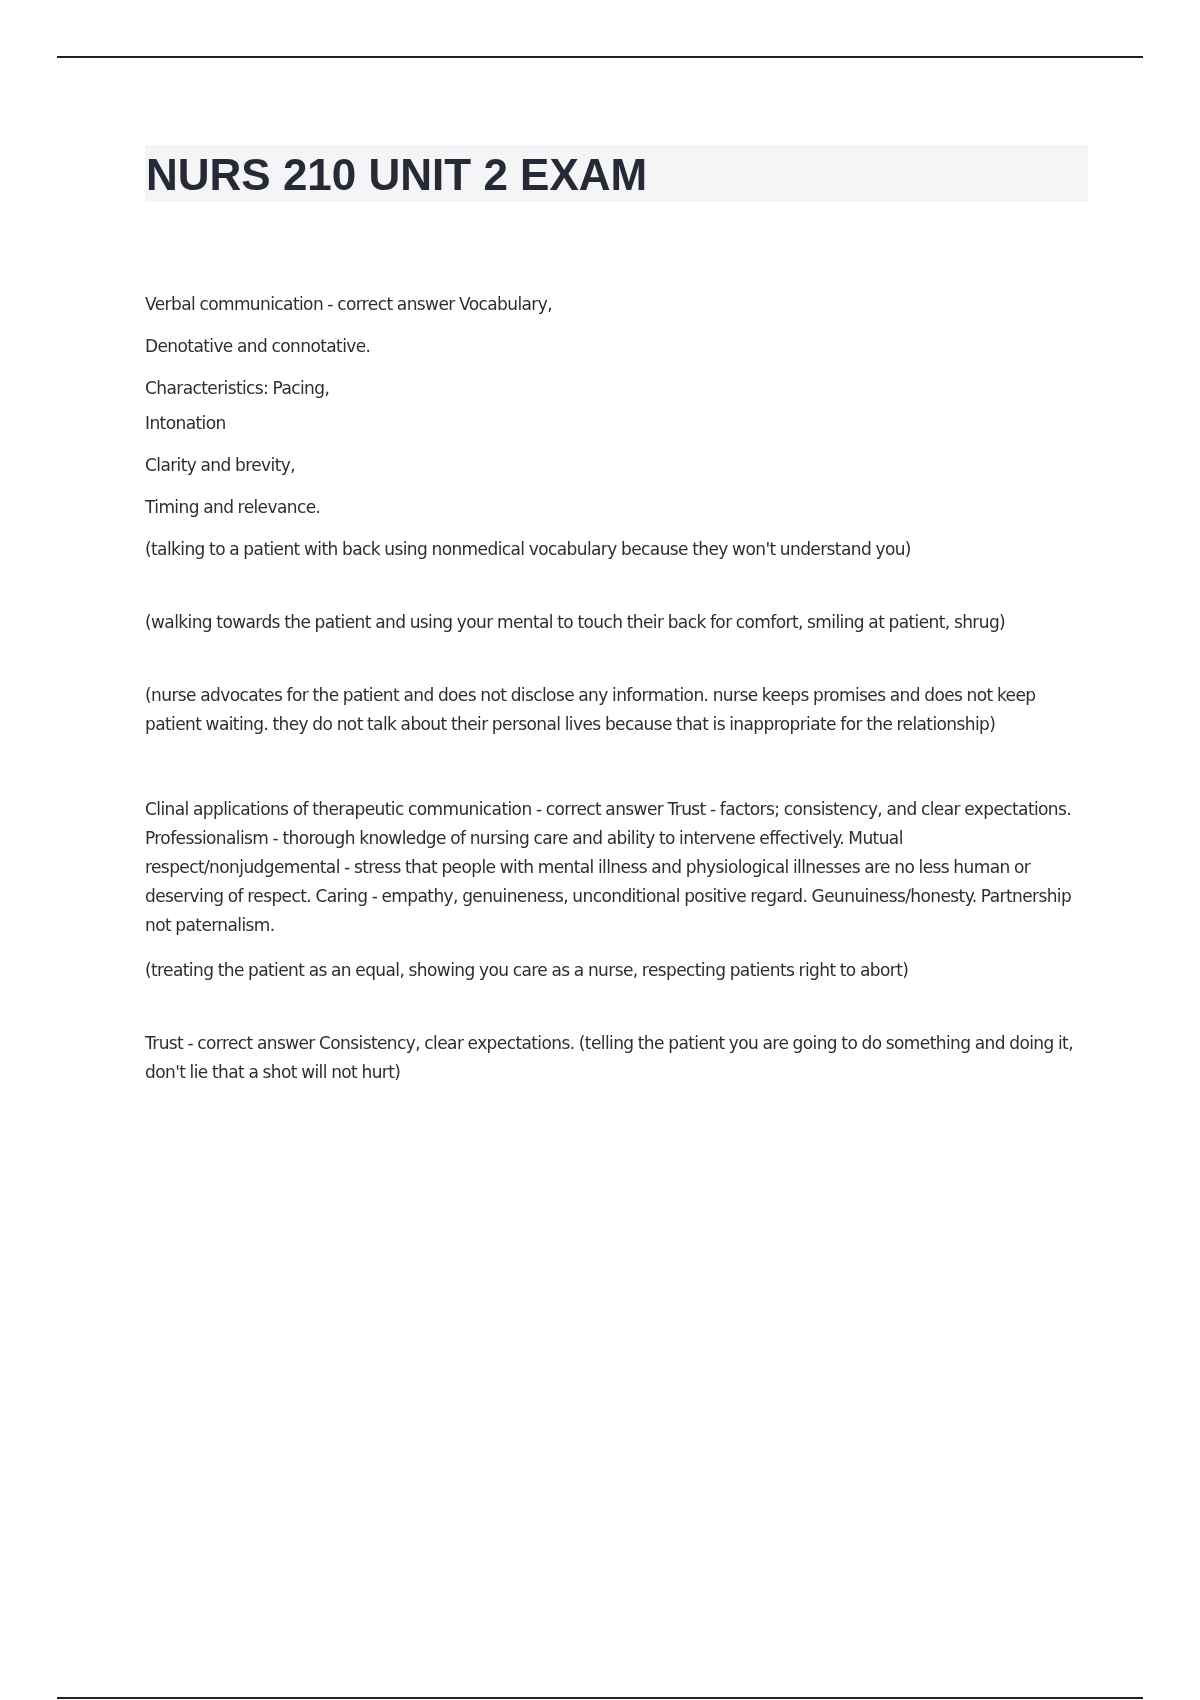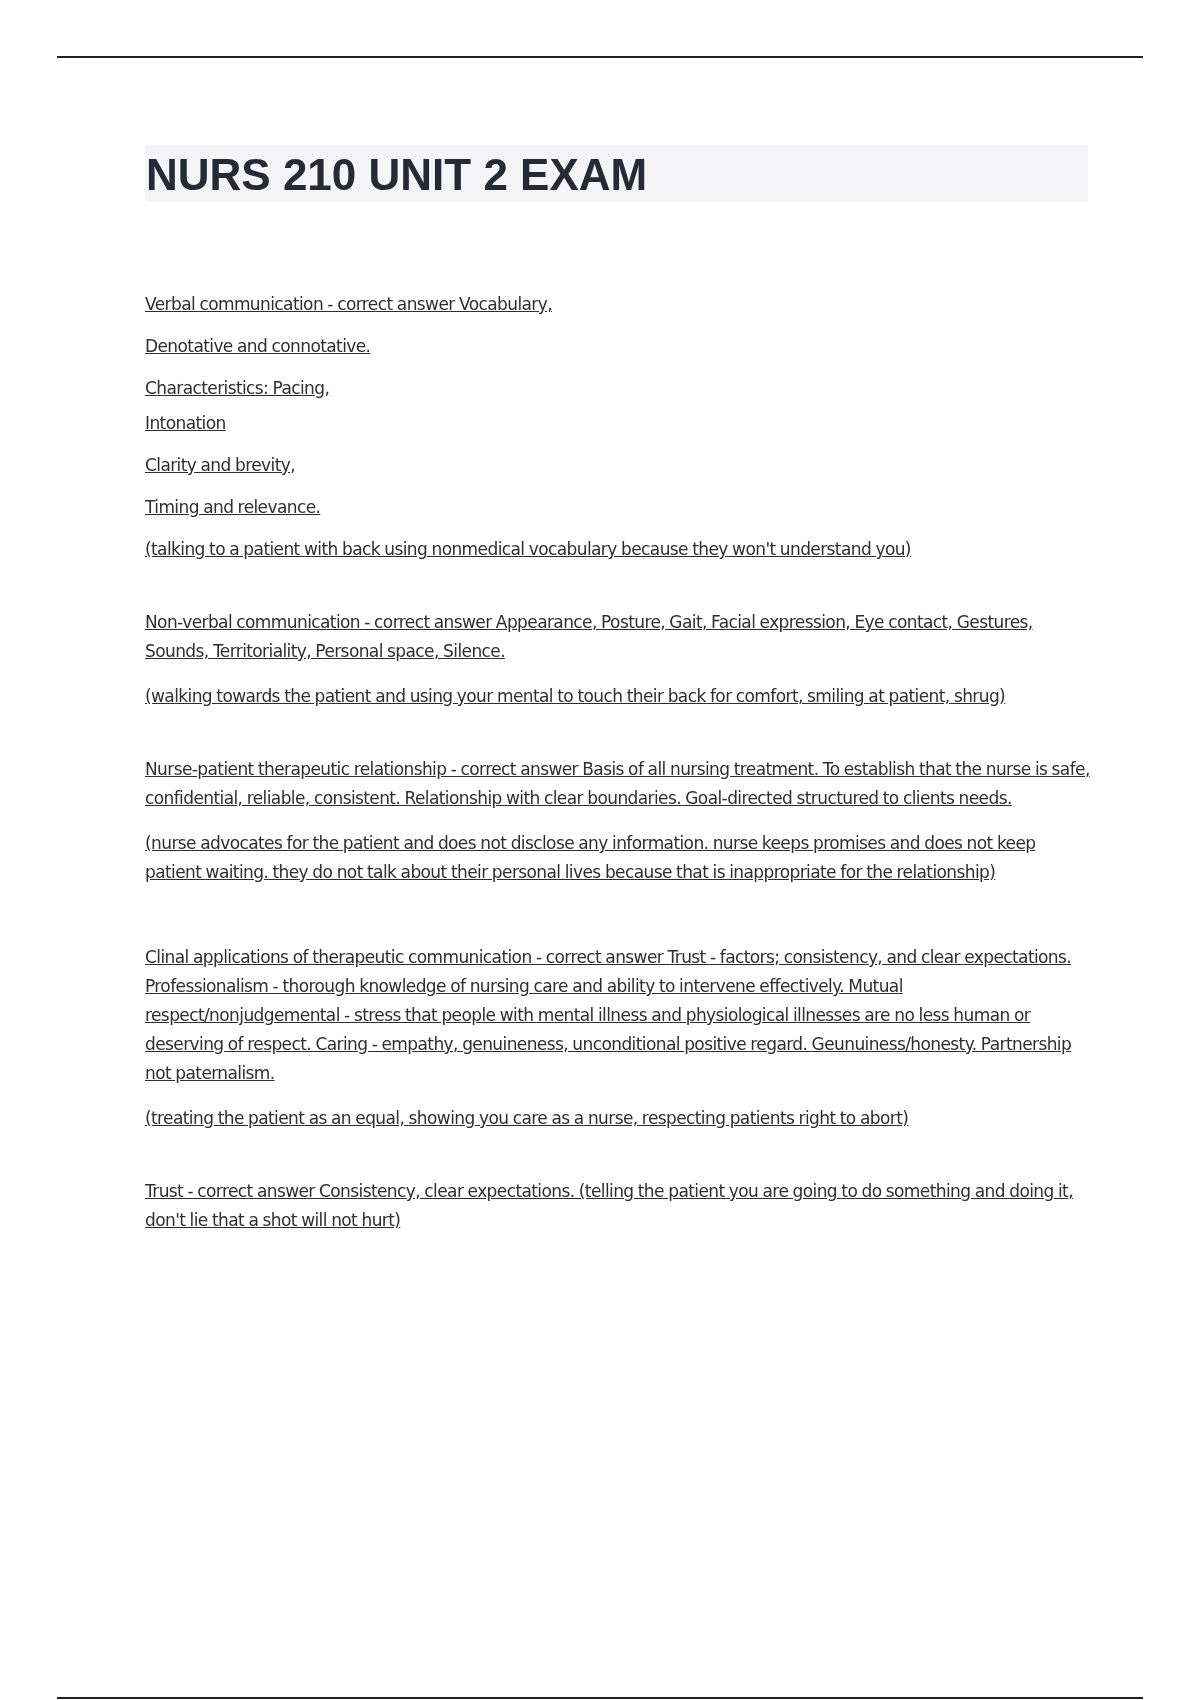--- a/index.html
+++ b/index.html
@@ -52,21 +52,21 @@
       font-family: "DejaVu Sans", sans-serif;
       font-size: 17px;
       color: #2e2e2e;
       letter-spacing: -0.6px;
       word-spacing: -0.5px;
     }
     .content p {
       margin: 0;
       line-height: 29px;
     }
-    .block p { margin-bottom: 16px; text-decoration: underline; }
+    .block p { margin-bottom: 16px; }
     .gap-large { height: 44px; }
   </style>
 </head>
 <body>
 
 <div class="rule top"></div>
 
 <div class="title-box"></div>
 <h1 class="title">NURS 210 UNIT 2 EXAM</h1>
 
@@ -78,28 +78,26 @@
     <p style="margin-bottom:6px">Characteristics: Pacing,</p>
     <p style="margin-bottom:13px">Intonation</p>
     <p style="margin-bottom:13px">Clarity and brevity,</p>
     <p style="margin-bottom:13px">Timing and relevance.</p>
     <p style="margin-bottom:0">(talking to a patient with back using nonmedical vocabulary because they won't understand you)</p>
   </div>
 
   <div class="gap-large"></div>
 
   <div class="block">
-    <p>Non-verbal communication - correct answer Appearance, Posture, Gait, Facial expression, Eye contact, Gestures, Sounds, Territoriality, Personal space, Silence.</p>
     <p style="margin-bottom:0">(walking towards the patient and using your mental to touch their back for comfort, smiling at patient, shrug)</p>
   </div>
 
   <div class="gap-large"></div>
 
   <div class="block">
-    <p>Nurse-patient therapeutic relationship - correct answer Basis of all nursing treatment. To establish that the nurse is safe, confidential, reliable, consistent. Relationship with clear boundaries. Goal-directed structured to clients needs.</p>
     <p style="margin-bottom:12px">(nurse advocates for the patient and does not disclose any information. nurse keeps promises and does not keep patient waiting. they do not talk about their personal lives because that is inappropriate for the relationship)</p>
   </div>
 
   <div class="gap-large"></div>
 
   <div class="block">
     <p>Clinal applications of therapeutic communication - correct answer Trust - factors; consistency, and clear expectations. Professionalism - thorough knowledge of nursing care and ability to intervene effectively. Mutual respect/nonjudgemental - stress that people with mental illness and physiological illnesses are no less human or deserving of respect. Caring - empathy, genuineness, unconditional positive regard. Geunuiness/honesty. Partnership not paternalism.</p>
     <p style="margin-bottom:0">(treating the patient as an equal, showing you care as a nurse, respecting patients right to abort)</p>
   </div>
 

